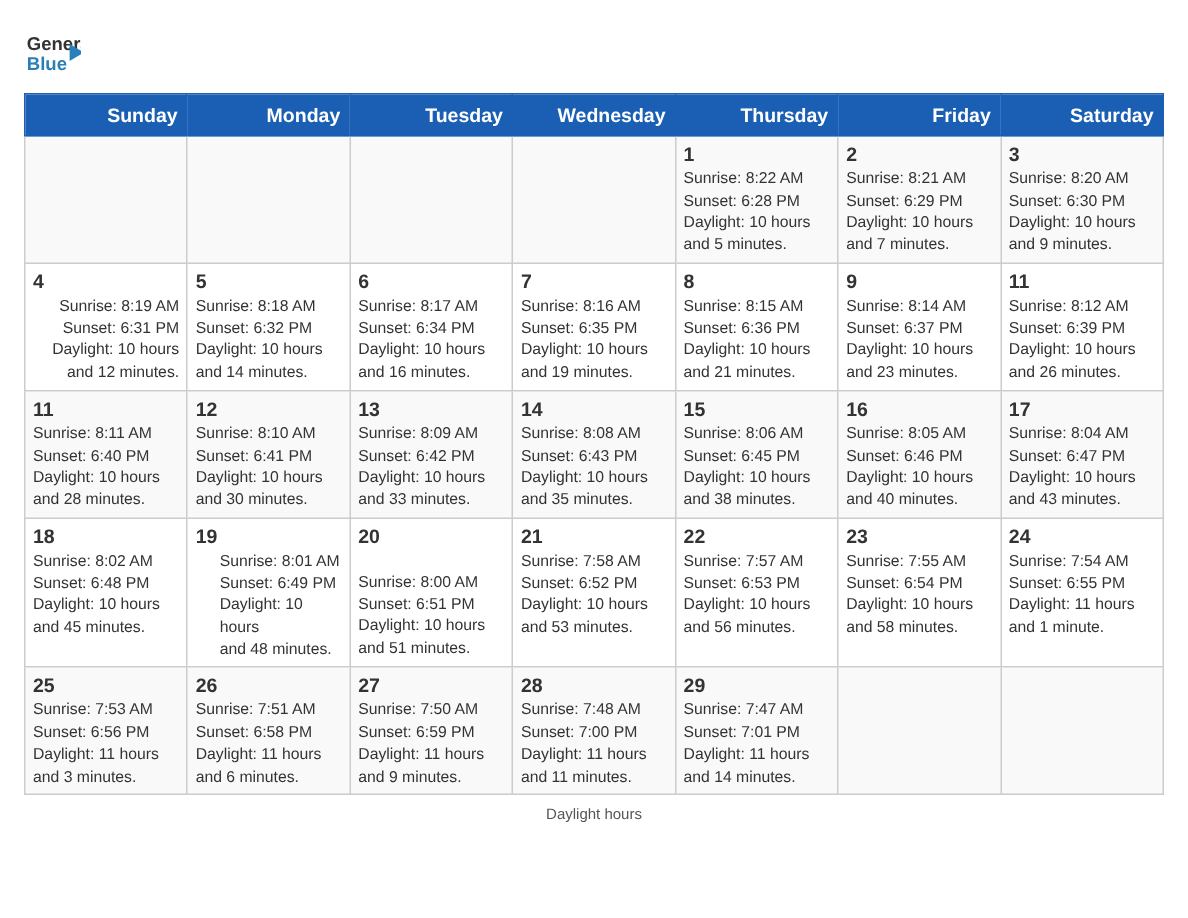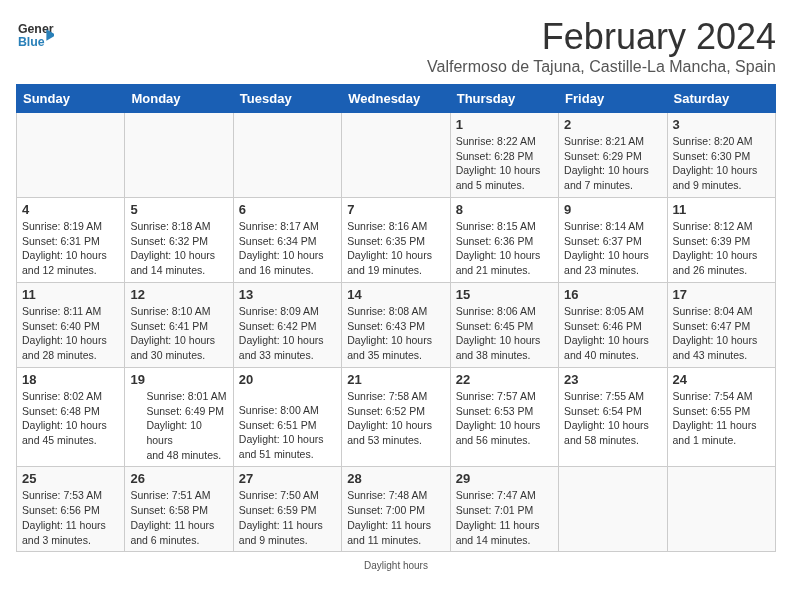--- a/index.html
+++ b/index.html
@@ -29,21 +29,21 @@
       color: #555;
     }
     table {
       width: 100%;
       border-collapse: collapse;
       table-layout: fixed;
     }
     thead th {
       background: #1a5fb4;
       color: #fff;
-      text-align: left;
+      text-align: right;
       padding: 6px 6px;
       font-size: 13px;
       font-weight: bold;
       border: 1px solid #1a5fb4;
     }
     tbody td {
       vertical-align: top;
       border: 1px solid #ccc;
       padding: 4px 5px;
       font-size: 11px;
@@ -82,24 +82,20 @@
 </head>
 <body>
 
 <div class="header-area">
   <div class="logo-wrapper">
     <svg class="logo-icon" viewBox="0 0 40 40">
       <text x="2" y="18" font-size="13" font-weight="bold" fill="#333" font-family="Arial">General</text>
       <text x="2" y="32" font-size="13" font-weight="bold" fill="#2980b9" font-family="Arial">Blue</text>
       <polygon points="32,14 42,20 32,26" fill="#2980b9"></polygon>
     </svg>
-  </div>
-  <div class="title-area">
-    <div class="main-title">February 2024</div>
-    <div class="subtitle">Valfermoso de Tajuna, Castille-La Mancha, Spain</div>
   </div>
 </div>
 
 <table>
   <thead>
     <tr>
     <th>Sunday</th>
         <th>Monday</th>
         <th>Tuesday</th>
         <th>Wednesday</th>
@@ -132,21 +128,21 @@
           <span class="day-num">3</span>
           <div class="day-info" style="white-space: pre-line;">Sunrise: 8:20 AM
 Sunset: 6:30 PM
 Daylight: 10 hours
 and 9 minutes.</div>
         </td>
       </tr>
       <tr>
         <td>
           <span class="day-num">4</span>
-          <div class="day-info" style="white-space: pre-line;">Sunrise: 8:19 AM
+          <div class="day-info" style="white-space: pre-line; text-align: right;">Sunrise: 8:19 AM
 Sunset: 6:31 PM
 Daylight: 10 hours
 and 12 minutes.</div>
         </td>
         <td>
           <span class="day-num">5</span>
           <div class="day-info" style="white-space: pre-line;">Sunrise: 8:18 AM
 Sunset: 6:32 PM
 Daylight: 10 hours
 and 14 minutes.</div>

